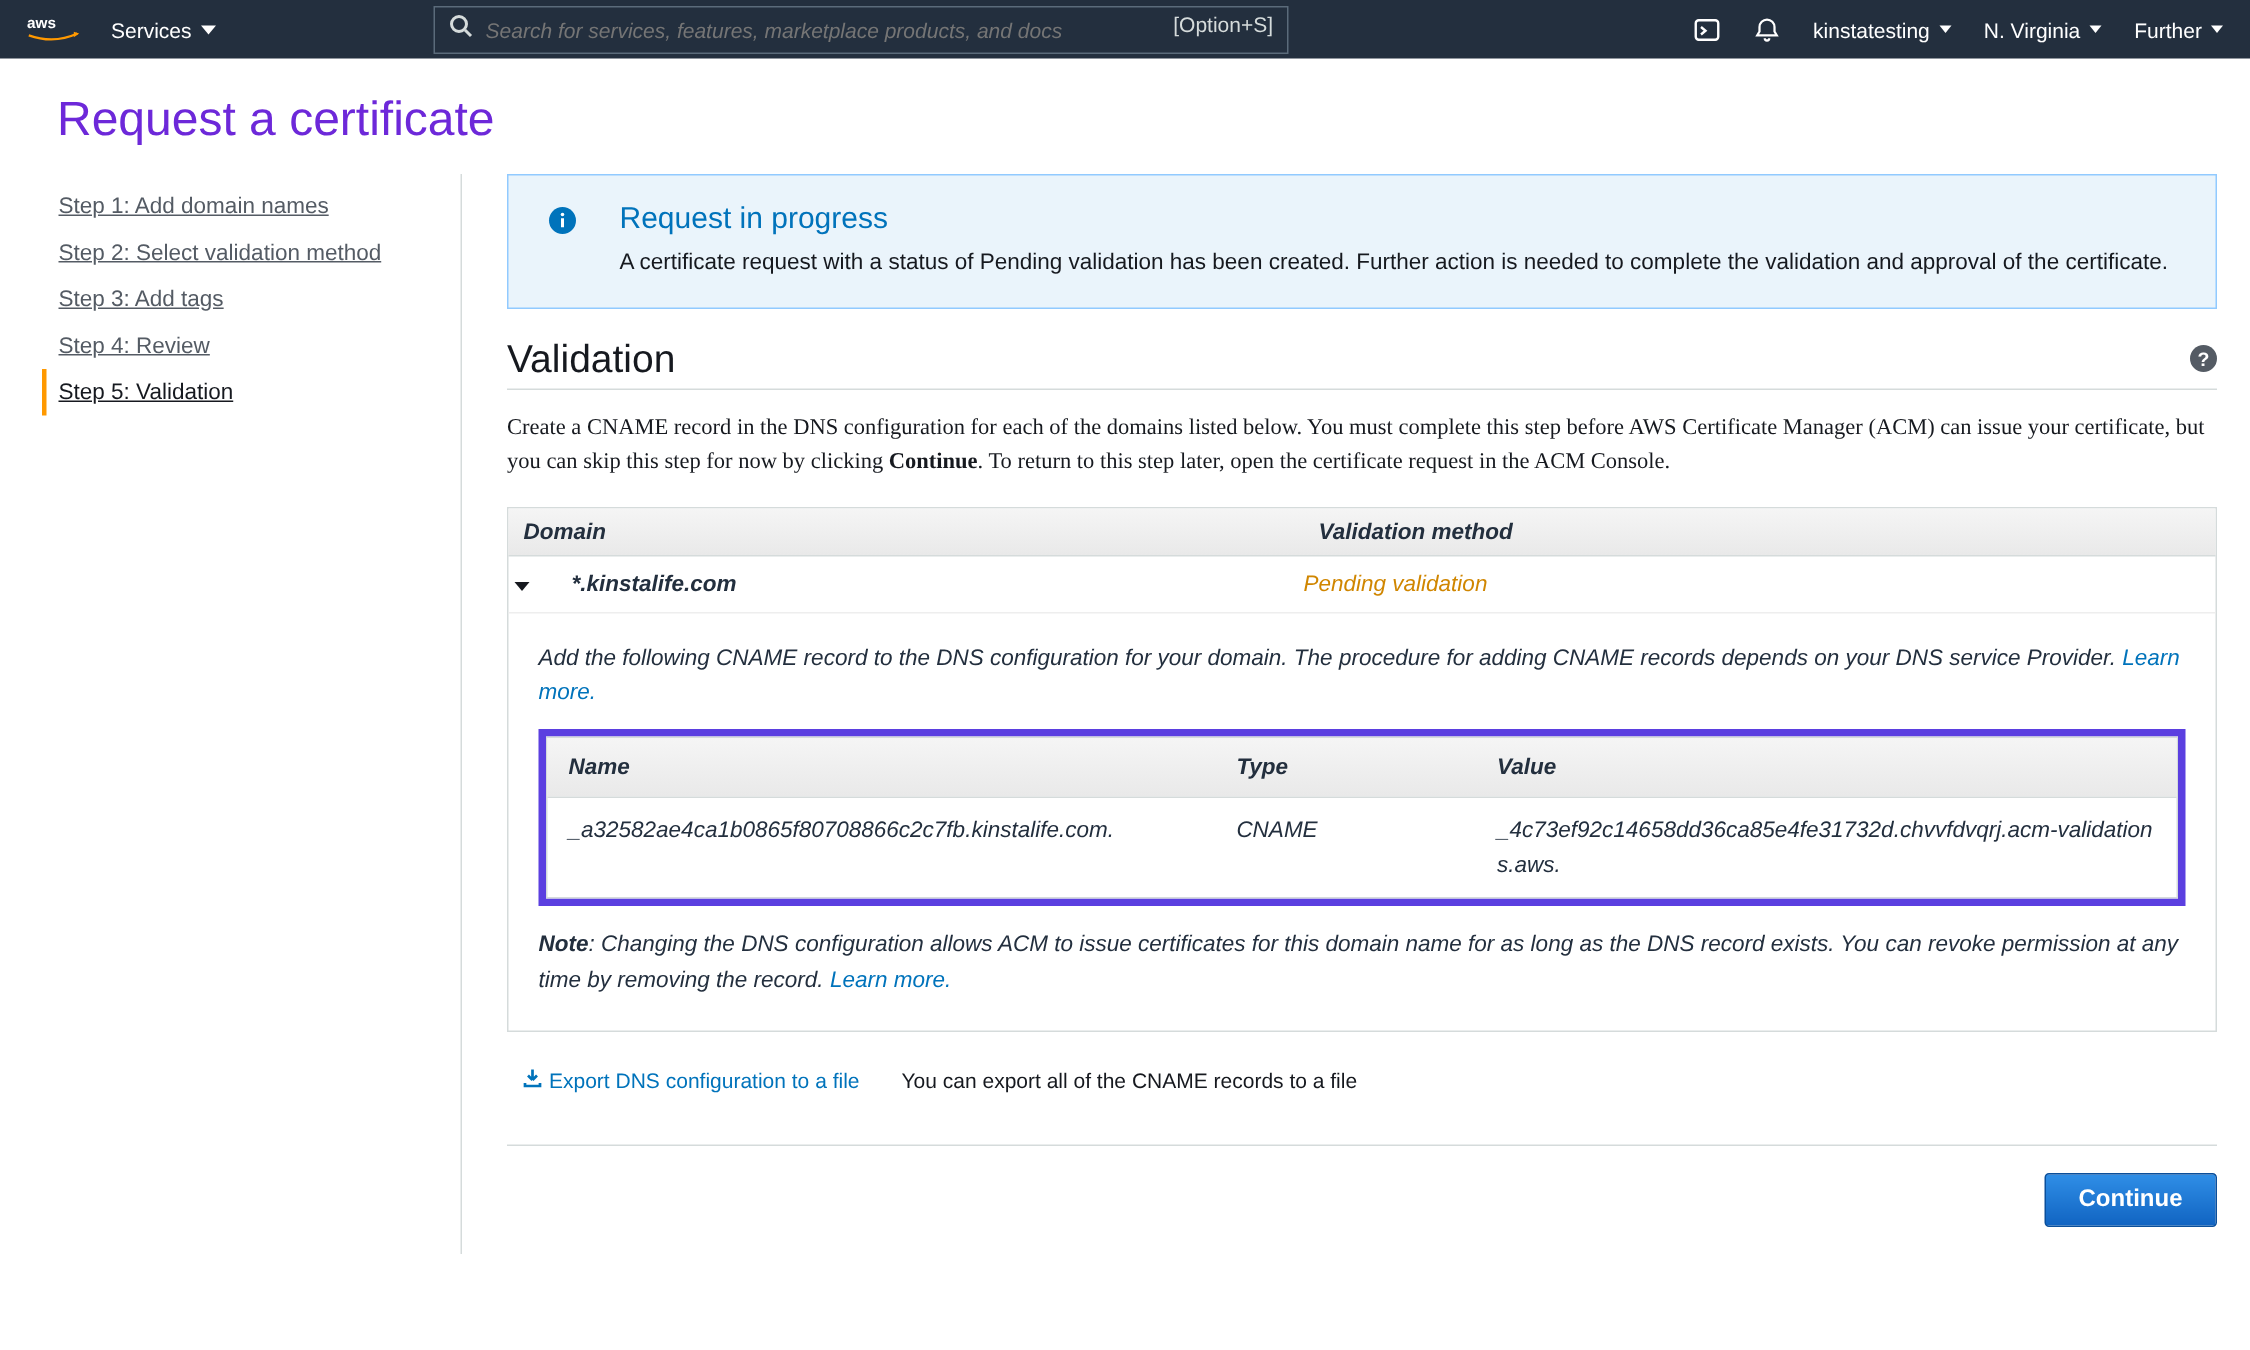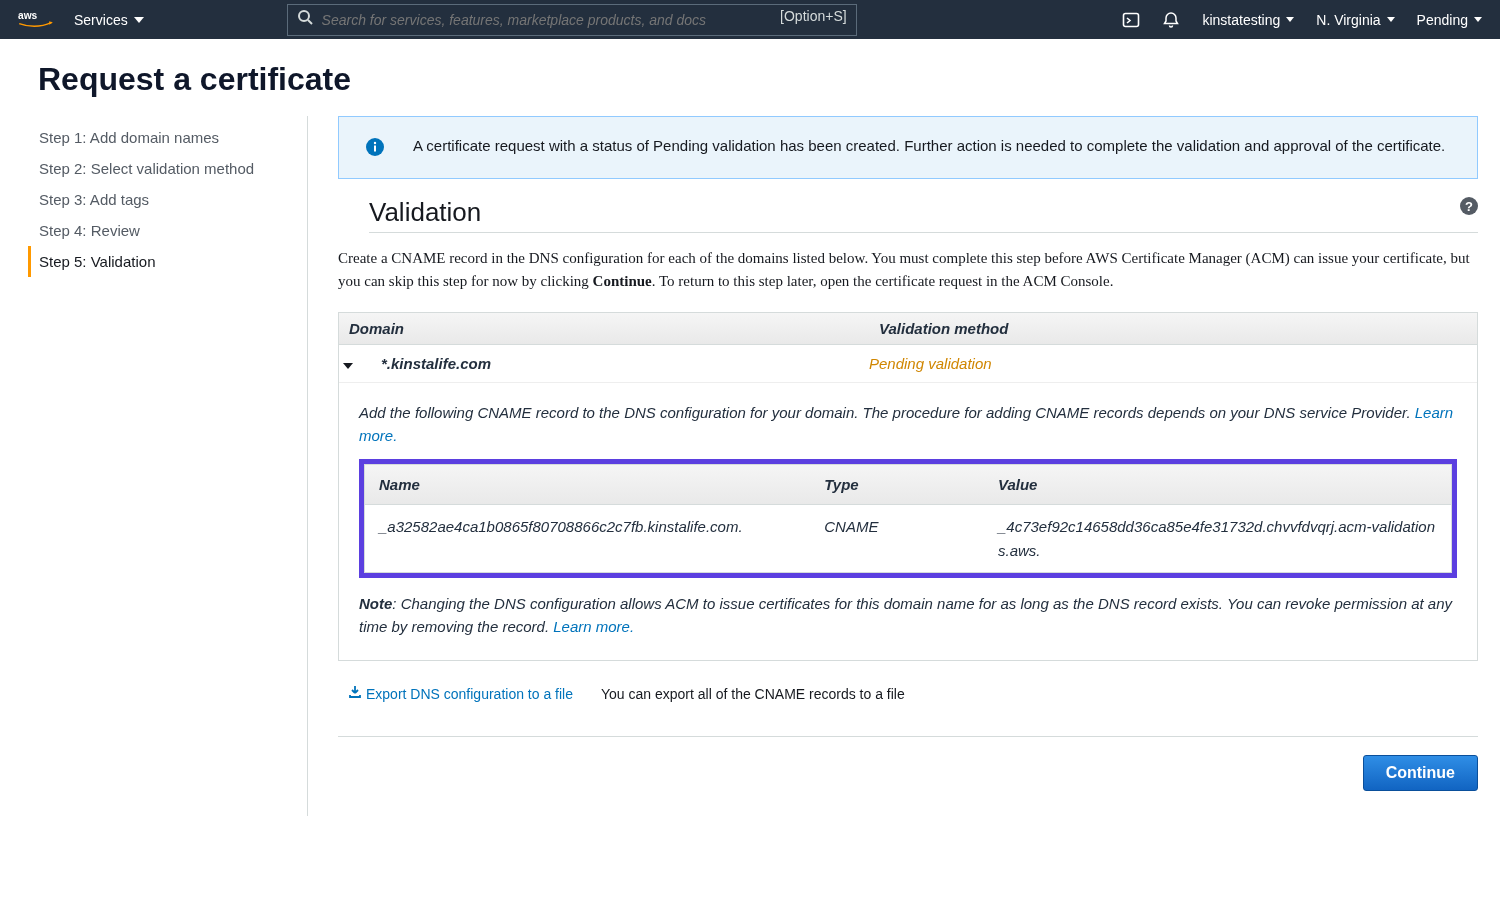--- a/index.html
+++ b/index.html
@@ -10,36 +10,36 @@
   .topnav .logo-box { display:flex; align-items:center; }
   .topnav .services { display:flex; align-items:center; gap:6px; cursor:pointer; font-size:14px;}
   .search-wrap { flex:0 0 570px; position:relative; margin-left:auto; margin-right:auto;}
   .search-input { width:100%; height:32px; background:#232f3e; border:1px solid #5b6b7a; color:#ccc; padding:3px 100px 3px 34px; font-size:14px; font-style:italic;}
   .search-icon { position:absolute; left:10px; top:5px; color:#ccc; }
   .search-kbd { position:absolute; right:10px; top:4px; color:#d5dbdb; font-style:normal; font-size:14px;}
   .topnav-right { display:flex; align-items:center; gap:22px; margin-left:auto; }
   .topnav-right .icon-btn { color:#fff; cursor:pointer; display:flex; align-items:center; }
   .topnav-right .dd { display:flex; align-items:center; gap:6px; cursor:pointer; }
 
-  .page-title { font-size:32px; font-weight:700; color:#0f172a; padding: 22px 16px 18px 38px; }
+  .page-title { font-size:32px; font-weight:400; color:#6d28d9; padding: 22px 16px 18px 38px; }
 
   .layout { display:flex; padding: 0 22px 0 22px; }
   .sidebar { flex: 0 0 286px; border-right:1px solid #d5dbdb; min-height:700px; }
   .side-steps { padding: 6px 0 0 6px; list-style:none; }
-  .side-steps li { padding:7px 0 7px 8px; font-size:15px; color:#545b64; border-left:3px solid transparent; cursor:pointer;}
+  .side-steps li { padding:7px 0 7px 8px; font-size:15px; color:#545b64; border-left:3px solid transparent; cursor:pointer;text-decoration:underline;}
   .side-steps li.active { border-left:3px solid #ff9900; color:#16191f; font-weight:500; }
 
   .main { flex:1; padding: 0 0 0 30px; }
 
   .alert { border:1px solid #91caff; background:#eaf4fb; padding:18px 26px; display:flex; gap:28px; align-items:flex-start; margin-bottom:18px; }
   .alert-icon { color:#0073bb; margin-top:2px; }
   .alert-title { color:#0073bb; font-size:20px; margin-bottom:6px; font-weight:400;}
   .alert-body { color:#16191f; font-size:15px; line-height:1.5; }
 
-  .section-head { display:flex; align-items:flex-start; border-bottom:1px solid #d5dbdb; padding-bottom:4px; margin-bottom:14px;margin-left:31px;}
+  .section-head { display:flex; align-items:center; border-bottom:1px solid #d5dbdb; padding-bottom:4px; margin-bottom:14px;}
   .section-title { font-size:26px; font-weight:400; color:#16191f; }
   .help-icon { margin-left:auto; width:18px; height:18px; border-radius:50%; background:#545b64; color:#fff; font-size:13px; display:flex; align-items:center; justify-content:center; font-weight:bold; cursor:pointer;}
 
   .desc { font-size:15px; line-height:1.55; color:#16191f; margin-bottom:18px;font-family:Liberation Serif, serif; }
   .desc b { font-weight:700; }
 
   .panel { border:1px solid #d5dbdb; margin-bottom:18px;font-style:italic; }
   .dom-header { display:flex; background:linear-gradient(#f5f5f5,#e9e9e9); border-bottom:1px solid #d5dbdb; padding:7px 10px; font-weight:700; font-size:15px;}
   .dom-header .col-domain { flex: 0 0 530px; }
   .dom-header .col-status { flex:1; }
@@ -111,21 +111,21 @@
     </span>
     <div class="dd">
       <span>kinstatesting</span>
       <span class="caret-down-sm"></span>
     </div>
     <div class="dd">
       <span>N. Virginia</span>
       <span class="caret-down-sm"></span>
     </div>
     <div class="dd">
-      <span>Pending</span>
+      <span>Further</span>
       <span class="caret-down-sm"></span>
     </div>
   </div>
 </div>
 
 <div class="page-title">Request a certificate</div>
 
 <div class="layout">
 
   <div class="sidebar">
@@ -142,20 +142,21 @@
 
     <div class="alert">
       <span class="alert-icon">
         <svg width="20" height="20" viewBox="0 0 20 20">
             <circle cx="10" cy="10" r="9" fill="#0073bb"></circle>
             <rect x="9" y="8.5" width="2" height="6" fill="#fff"></rect>
             <circle cx="10" cy="6" r="1.2" fill="#fff"></circle>
           </svg>
       </span>
       <div>
+        <div class="alert-title">Request in progress</div>
         <div class="alert-body">A certificate request with a status of Pending validation has been created. Further action is needed to complete the validation and approval of the certificate.</div>
       </div>
     </div>
 
     <div class="section-head">
       <div class="section-title">Validation</div>
       <div class="help-icon">?</div>
     </div>
 
     <p class="desc">

